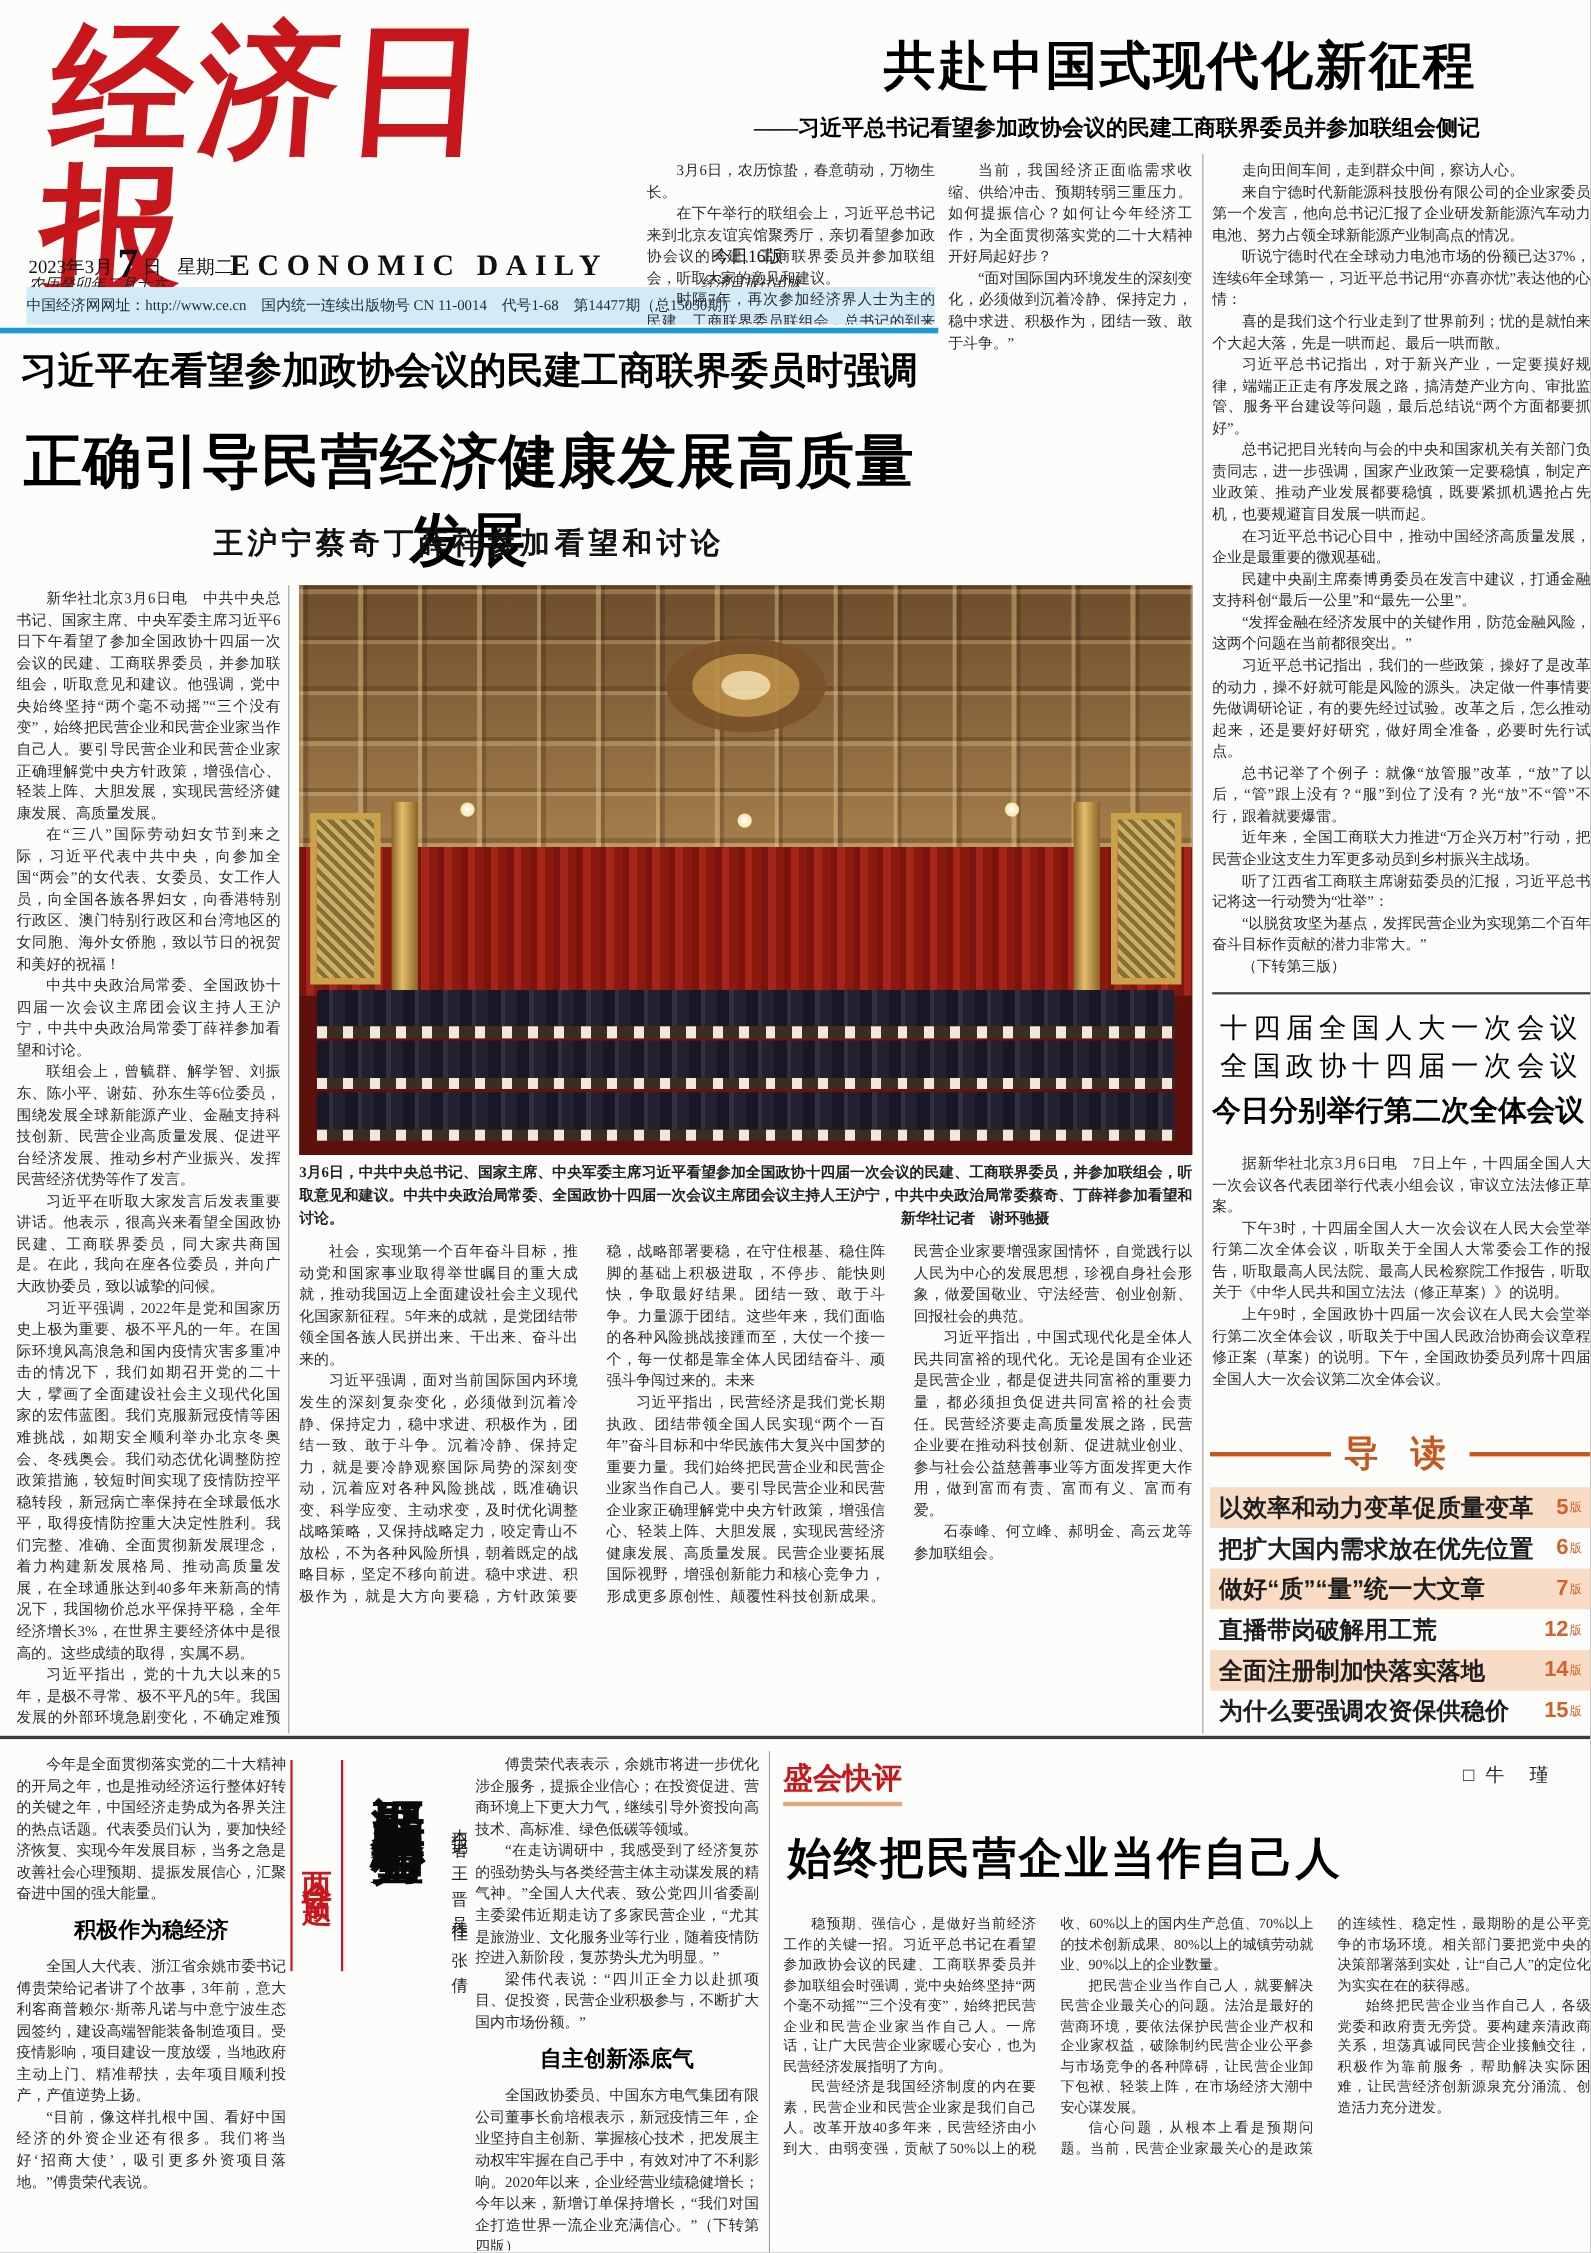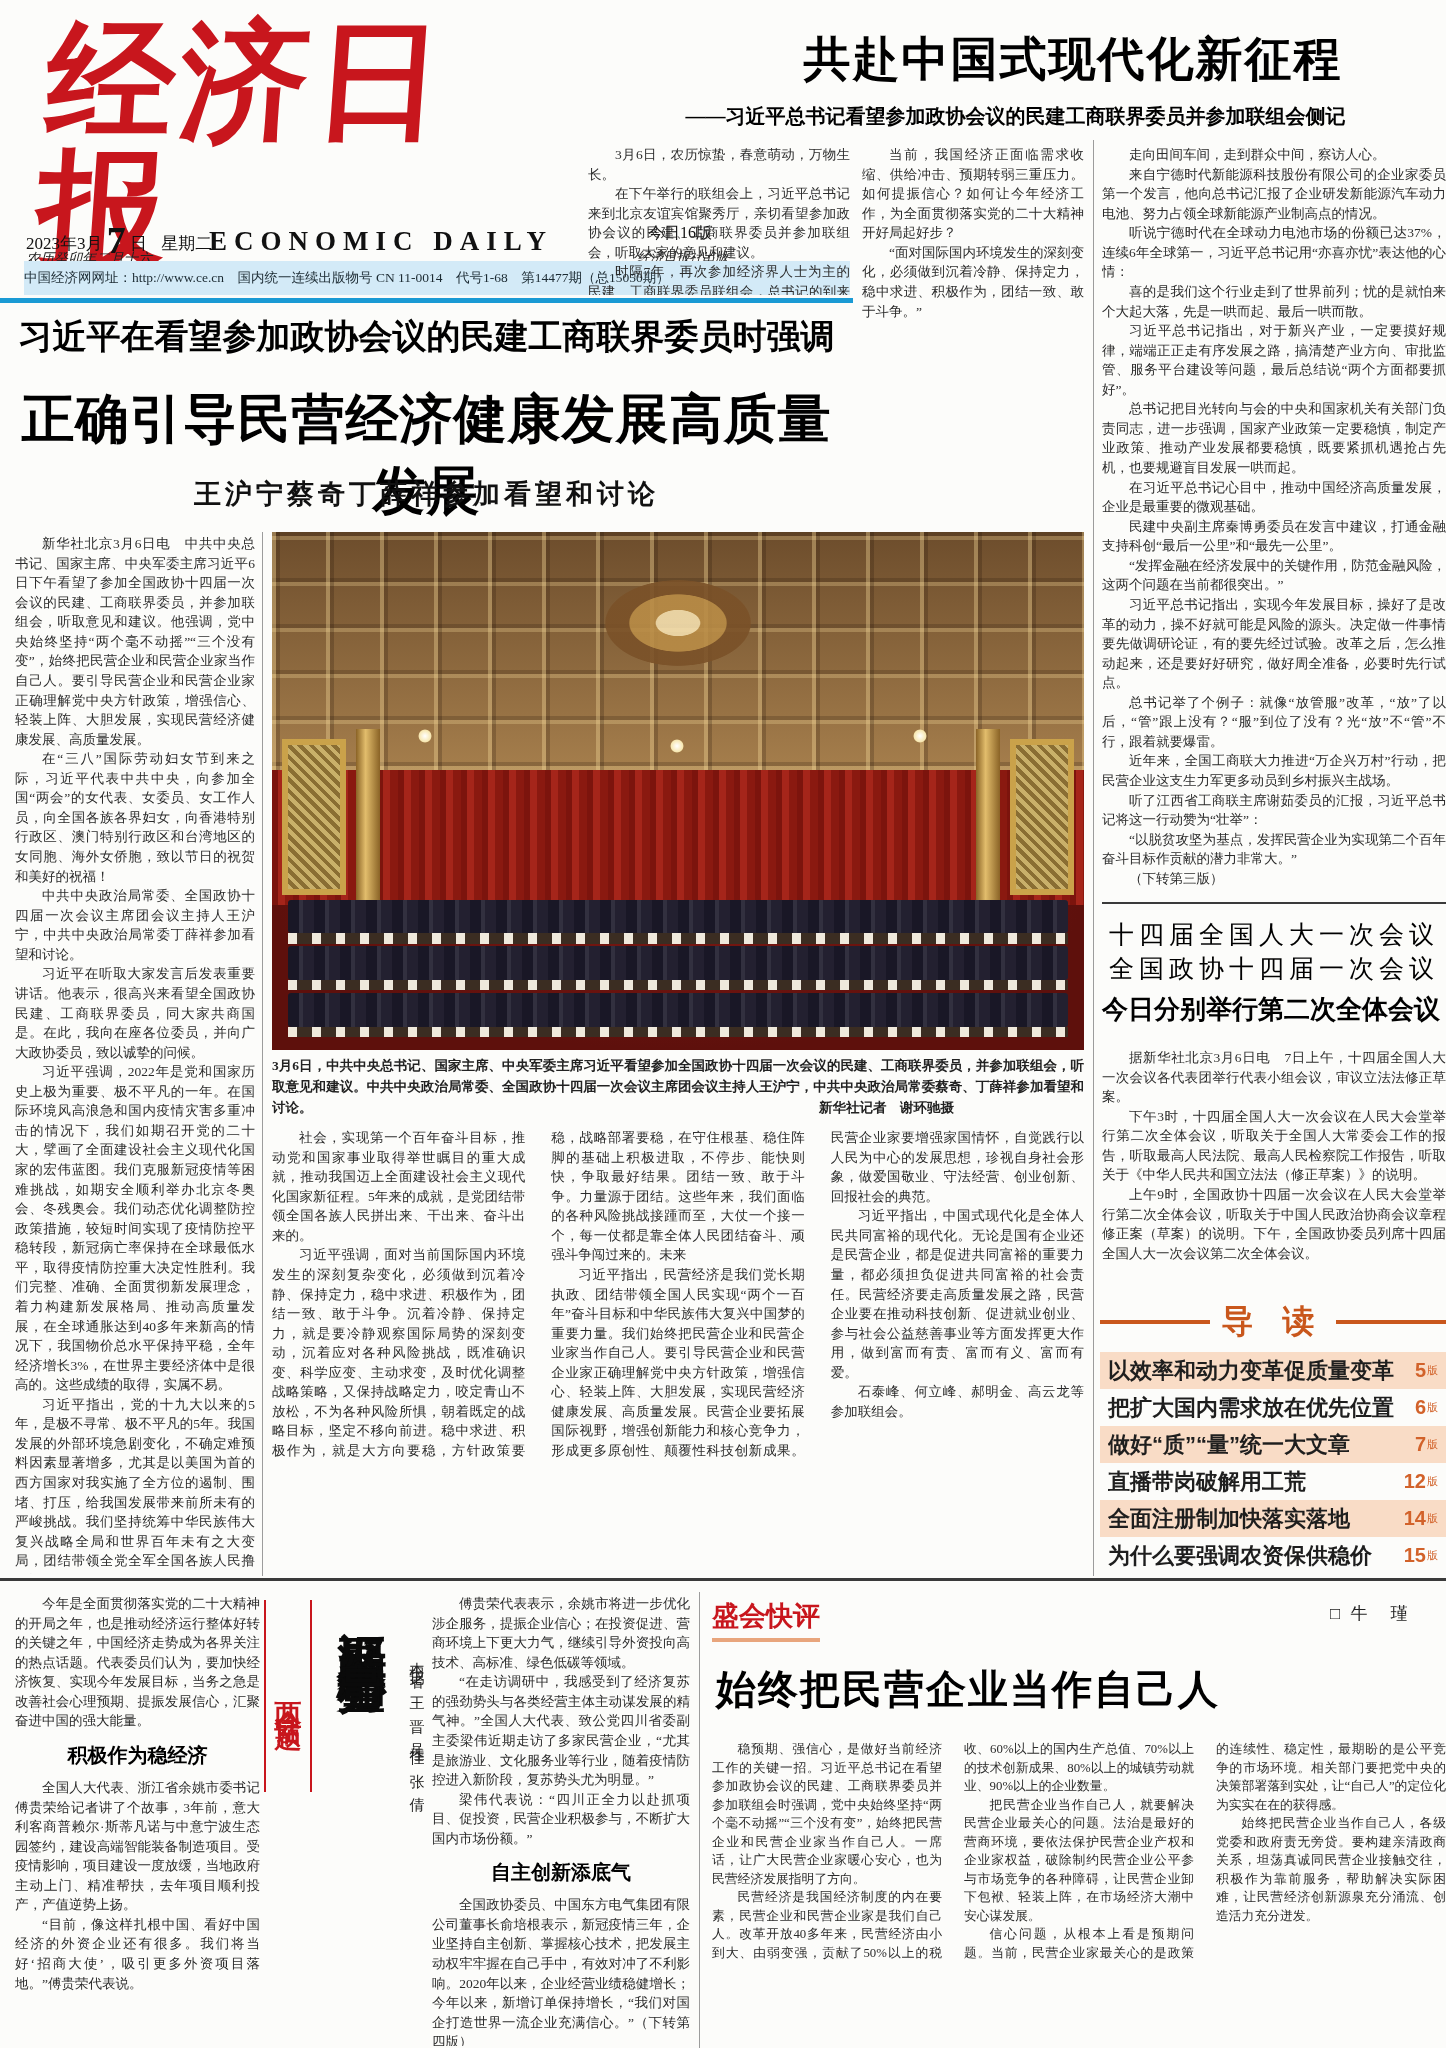--- a/index.html
+++ b/index.html
@@ -114,40 +114,41 @@
   <div class="abs body-text" style="left:1102px;top:145px;width:344px;height:756px">
       <p>走向田间车间，走到群众中间，察访人心。</p>
       <p>来自宁德时代新能源科技股份有限公司的企业家委员第一个发言，他向总书记汇报了企业研发新能源汽车动力电池、努力占领全球新能源产业制高点的情况。</p>
       <p>听说宁德时代在全球动力电池市场的份额已达37%，连续6年全球第一，习近平总书记用“亦喜亦忧”表达他的心情：</p>
       <p>喜的是我们这个行业走到了世界前列；忧的是就怕来个大起大落，先是一哄而起、最后一哄而散。</p>
       <p>习近平总书记指出，对于新兴产业，一定要摸好规律，端端正正走有序发展之路，搞清楚产业方向、审批监管、服务平台建设等问题，最后总结说“两个方面都要抓好”。</p>
       <p>总书记把目光转向与会的中央和国家机关有关部门负责同志，进一步强调，国家产业政策一定要稳慎，制定产业政策、推动产业发展都要稳慎，既要紧抓机遇抢占先机，也要规避盲目发展一哄而起。</p>
       <p>在习近平总书记心目中，推动中国经济高质量发展，企业是最重要的微观基础。</p>
       <p>民建中央副主席秦博勇委员在发言中建议，打通金融支持科创“最后一公里”和“最先一公里”。</p>
       <p>“发挥金融在经济发展中的关键作用，防范金融风险，这两个问题在当前都很突出。”</p>
-      <p>习近平总书记指出，实现今年发展目标，操好了是改革的动力，操不好就可能是风险的源头。决定做一件事情要先做调研论证，有的要先经过试验。改革之后，怎么推动起来，还是要好好研究，做好周全准备，必要时先行试点。</p>
+      <p>习近平总书记指出，我们的一些政策，操好了是改革的动力，操不好就可能是风险的源头。决定做一件事情要先做调研论证，有的要先经过试验。改革之后，怎么推动起来，还是要好好研究，做好周全准备，必要时先行试点。</p>
       <p>总书记举了个例子：就像“放管服”改革，“放”了以后，“管”跟上没有？“服”到位了没有？光“放”不“管”不行，跟着就要爆雷。</p>
       <p>近年来，全国工商联大力推进“万企兴万村”行动，把民营企业这支生力军更多动员到乡村振兴主战场。</p>
       <p>听了江西省工商联主席谢茹委员的汇报，习近平总书记将这一行动赞为“壮举”：</p>
       <p>“以脱贫攻坚为基点，发挥民营企业为实现第二个百年奋斗目标作贡献的潜力非常大。”</p>
       <p>（下转第三版）</p>
     </div>
 
   <div class="abs blue-rule" style="left:0;top:298px;width:853px;height:5px"></div>
   <div class="abs vrule" style="left:1093px;top:140px;width:1px;height:1436px"></div>
   <div class="abs vrule" style="left:262px;top:532px;width:1px;height:1044px"></div>
 
   <div class="abs kicker sans" style="left:0;top:314px;width:853px">习近平在看望参加政协会议的民建工商联界委员时强调</div>
   <div class="abs main-headline sans" style="left:0;top:384px;width:853px">正确引导民营经济健康发展高质量发展</div>
   <div class="abs deck" style="left:0;top:476px;width:853px">王沪宁蔡奇丁薛祥参加看望和讨论</div>
 
   <div class="abs body-text" style="left:15px;top:534px;width:240px;height:1040px">
       <p>新华社北京3月6日电　中共中央总书记、国家主席、中央军委主席习近平6日下午看望了参加全国政协十四届一次会议的民建、工商联界委员，并参加联组会，听取意见和建议。他强调，党中央始终坚持“两个毫不动摇”“三个没有变”，始终把民营企业和民营企业家当作自己人。要引导民营企业和民营企业家正确理解党中央方针政策，增强信心、轻装上阵、大胆发展，实现民营经济健康发展、高质量发展。</p>
       <p>在“三八”国际劳动妇女节到来之际，习近平代表中共中央，向参加全国“两会”的女代表、女委员、女工作人员，向全国各族各界妇女，向香港特别行政区、澳门特别行政区和台湾地区的女同胞、海外女侨胞，致以节日的祝贺和美好的祝福！</p>
       <p>中共中央政治局常委、全国政协十四届一次会议主席团会议主持人王沪宁，中共中央政治局常委丁薛祥参加看望和讨论。</p>
+      <p>联组会上，曾毓群、解学智、刘振东、陈小平、谢茹、孙东生等6位委员，围绕发展全球新能源产业、金融支持科技创新、民营企业高质量发展、促进平台经济发展、推动乡村产业振兴、发挥民营经济优势等作了发言。</p>
       <p>习近平在听取大家发言后发表重要讲话。他表示，很高兴来看望全国政协民建、工商联界委员，同大家共商国是。在此，我向在座各位委员，并向广大政协委员，致以诚挚的问候。</p>
       <p>习近平强调，2022年是党和国家历史上极为重要、极不平凡的一年。在国际环境风高浪急和国内疫情灾害多重冲击的情况下，我们如期召开党的二十大，擘画了全面建设社会主义现代化国家的宏伟蓝图。我们克服新冠疫情等困难挑战，如期安全顺利举办北京冬奥会、冬残奥会。我们动态优化调整防控政策措施，较短时间实现了疫情防控平稳转段，新冠病亡率保持在全球最低水平，取得疫情防控重大决定性胜利。我们完整、准确、全面贯彻新发展理念，着力构建新发展格局、推动高质量发展，在全球通胀达到40多年来新高的情况下，我国物价总水平保持平稳，全年经济增长3%，在世界主要经济体中是很高的。这些成绩的取得，实属不易。</p>
       <p>习近平指出，党的十九大以来的5年，是极不寻常、极不平凡的5年。我国发展的外部环境急剧变化，不确定难预料因素显著增多，尤其是以美国为首的西方国家对我实施了全方位的遏制、围堵、打压，给我国发展带来前所未有的严峻挑战。我们坚持统筹中华民族伟大复兴战略全局和世界百年未有之大变局，团结带领全党全军全国各族人民撸起袖子加油干、风雨无阻向前行。</p>
     </div>
 
   <div class="abs photo" style="left:272px;top:532px;width:812px;height:518px">
     <div class="ph-ceiling"></div>
     <div class="ph-medallion"></div>
     <div class="ph-light" style="left:18%;top:38%"></div>
     <div class="ph-light" style="left:49%;top:40%"></div>

